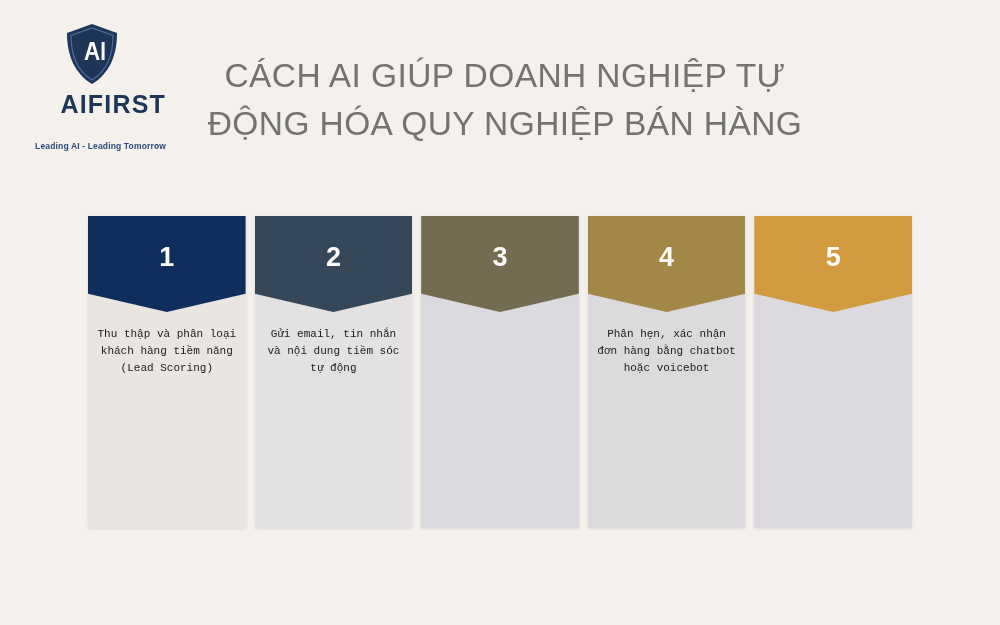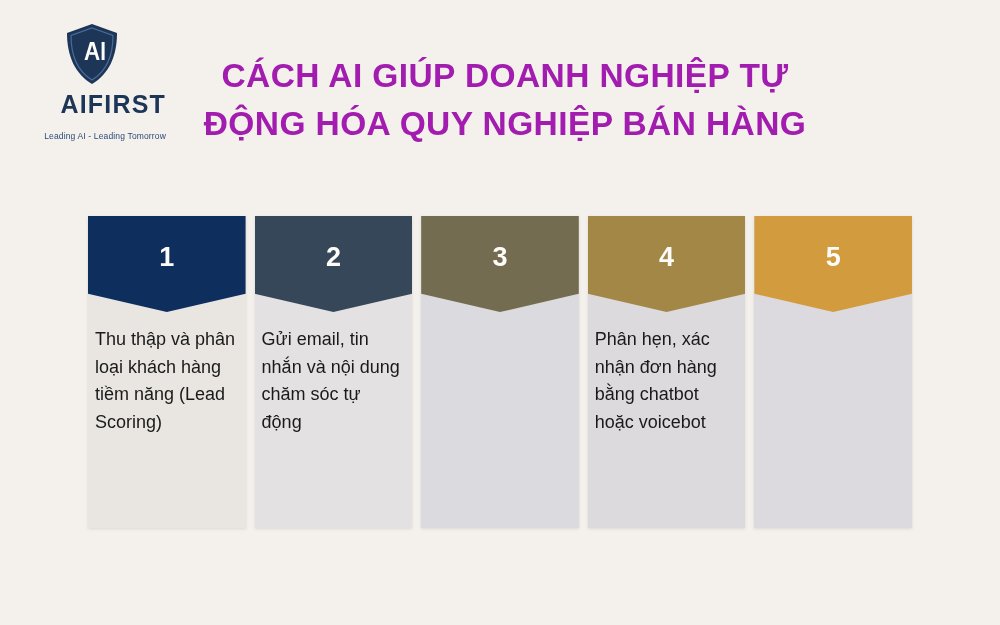--- a/index.html
+++ b/index.html
@@ -32,40 +32,40 @@
   .shield-wrap svg { display: block; }
   .brand-name {
     margin-top: 4px;
     font-size: 25px;
     letter-spacing: 1.2px;
     font-weight: 700;
     color: #1d3557;
     font-family: "Liberation Sans", sans-serif;
   }
   .brand-tagline {
-    margin-top: 12px;
+    margin-top: 22px;
     font-size: 8.5px;
-    font-weight: 400;
+    font-weight: 700;
     letter-spacing: 0.15px;
     color: #2b4a7a;
     white-space: nowrap;
   }
 
   
   .title-block {
     position: absolute;
     left: 180px;
     top: 52px;
     width: 650px;
     text-align: center;
   }
   .title-line {
     font-size: 33.5px;
-    font-weight: 700;
-    color: #a21caf;
+    font-weight: 400;
+    color: #737373;
     letter-spacing: 0.4px;
     line-height: 1.42;
     white-space: nowrap;
   }
 
   
   .steps {
     position: absolute;
     left: 88px;
     top: 216px;
@@ -107,25 +107,25 @@
     font-weight: 700;
     color: #fdfcfa;
     margin-top: 28px;
     line-height: 1;
   }
   .step-text {
     position: absolute;
     left: 7px;
     right: 7px;
     top: 110px;
-    text-align: left;
-    font-size: 18px;
+    text-align: center;
+    font-size: 11px;
     line-height: 1.53;
     color: #1a1a1a;
-    font-family: Liberation Sans, sans-serif;
+    font-family: Liberation Mono, monospace;
   }
 </style>
 </head>
 <body style="background: rgb(244, 241, 236);">
 
 <div class="logo-block">
   <div class="shield-wrap">
     <svg width="56" height="64" viewBox="0 0 56 64" xmlns="http://www.w3.org/2000/svg">
       <path d="M28 2 L53 11 C53 34 45 52 28 62 C11 52 3 34 3 11 Z" fill="#1d3557"></path>
       <path d="M28 6 L49 13.5 C49 33.5 42 49.5 28 58 C14 49.5 7 33.5 7 13.5 Z" fill="none" stroke="#5b7fb0" stroke-width="1.2" opacity="0.75"></path>
@@ -153,21 +153,21 @@
       <div class="step-head" style="background: rgb(14, 47, 94);">
         <div class="step-num">1</div>
       </div>
       <div class="step-text">Thu thập và phân loại khách hàng tiềm năng (Lead Scoring)</div>
     </div>
     <div class="step">
       <div class="step-body" style="background: rgb(227, 225, 225);"></div>
       <div class="step-head" style="background: rgb(54, 71, 90);">
         <div class="step-num">2</div>
       </div>
-      <div class="step-text">Gửi email, tin nhắn và nội dung chăm sóc tự động</div>
+      <div class="step-text">Gửi email, tin nhắn và nội dung tiềm sóc tự động</div>
     </div>
     <div class="step">
       <div class="step-body" style="background: rgb(219, 218, 222);"></div>
       <div class="step-head" style="background: rgb(116, 108, 80);">
         <div class="step-num">3</div>
       </div>
     </div>
     <div class="step">
       <div class="step-body" style="background: rgb(220, 218, 221);"></div>
       <div class="step-head" style="background: rgb(163, 135, 71);">

